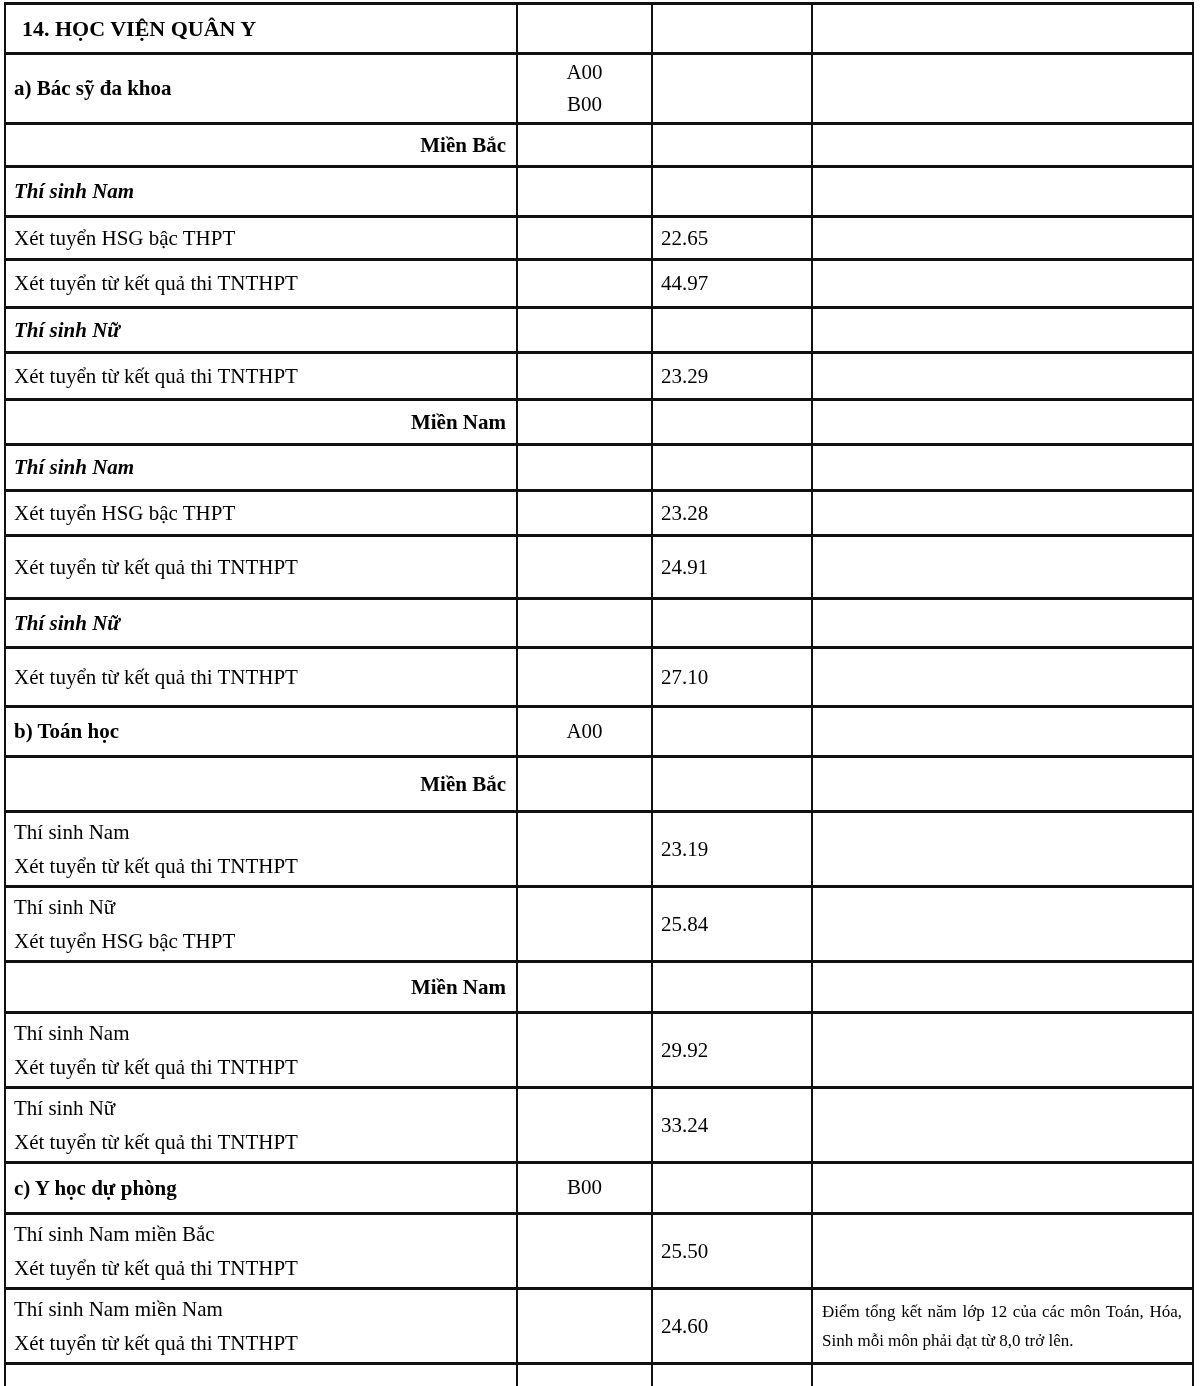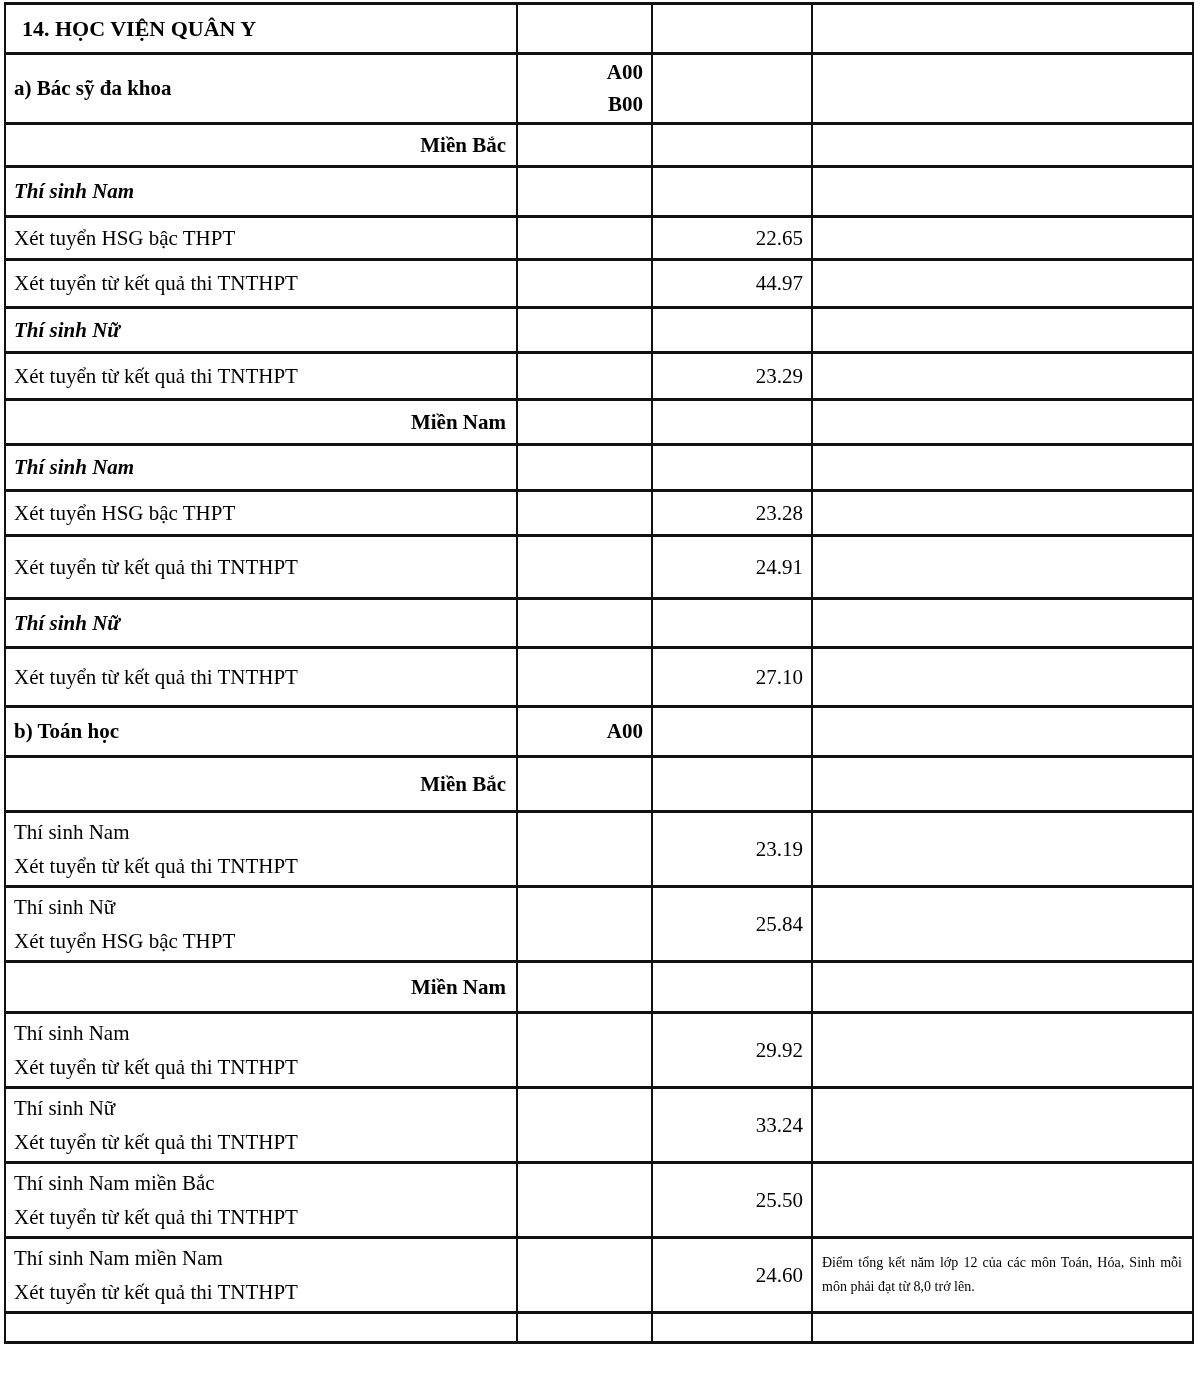--- a/index.html
+++ b/index.html
@@ -27,24 +27,24 @@
     border-top: 3px solid #111111;
     border-bottom: 3px solid #111111;
     vertical-align: middle;
     font-size: 21px;
     line-height: 1.45;
     padding: 2px 8px;
     overflow: hidden;
     background: #ffffff;
   }
   td.c1 { padding-right: 10px; }
-  td.c2 { text-align: right; font-weight: bold; line-height: 1.5; }
-  td.c3 { text-align: right; }
+  td.c2 { text-align: center; font-weight: normal; line-height: 1.5; }
+  td.c3 { text-align: left; }
   td.c4 {
-    font-size: 14px;
+    font-size: 17px;
     line-height: 1.72;
     text-align: justify;
     padding: 4px 10px 4px 9px;
   }
   .r-title .c1 { font-weight: bold; font-size: 22px; padding-left: 16px; }
   .r-program .c1 { font-weight: bold; }
   .r-region .c1 { font-weight: bold; text-align: right; }
   .r-candidate .c1 { font-weight: bold; font-style: italic; }
   .r-method2 .c1 .line { line-height: 1.62; }
 </style>
@@ -252,20 +252,30 @@
       <tr class="r-method2" style="height:65px">
         <td class="c1">
           <div class="line">Thí sinh Nữ</div>
           <div class="line">Xét tuyển từ kết quả thi TNTHPT</div>
         </td>
         <td class="c2"></td>
         <td class="c3">33.24</td>
         <td class="c4"></td>
       </tr>
 
+      <tr class="r-program" style="height:51px">
+        <td class="c1">
+            <div class="line">c) Y học dự phòng</div>
+          </td>
+        <td class="c2">
+          <div>B00</div>
+        </td>
+        <td class="c3"></td>
+        <td class="c4"></td>
+      </tr>
 
       <tr class="r-method2" style="height:65px">
         <td class="c1">
           <div class="line">Thí sinh Nam miền Bắc</div>
           <div class="line">Xét tuyển từ kết quả thi TNTHPT</div>
         </td>
         <td class="c2"></td>
         <td class="c3">25.50</td>
         <td class="c4"></td>
       </tr>

